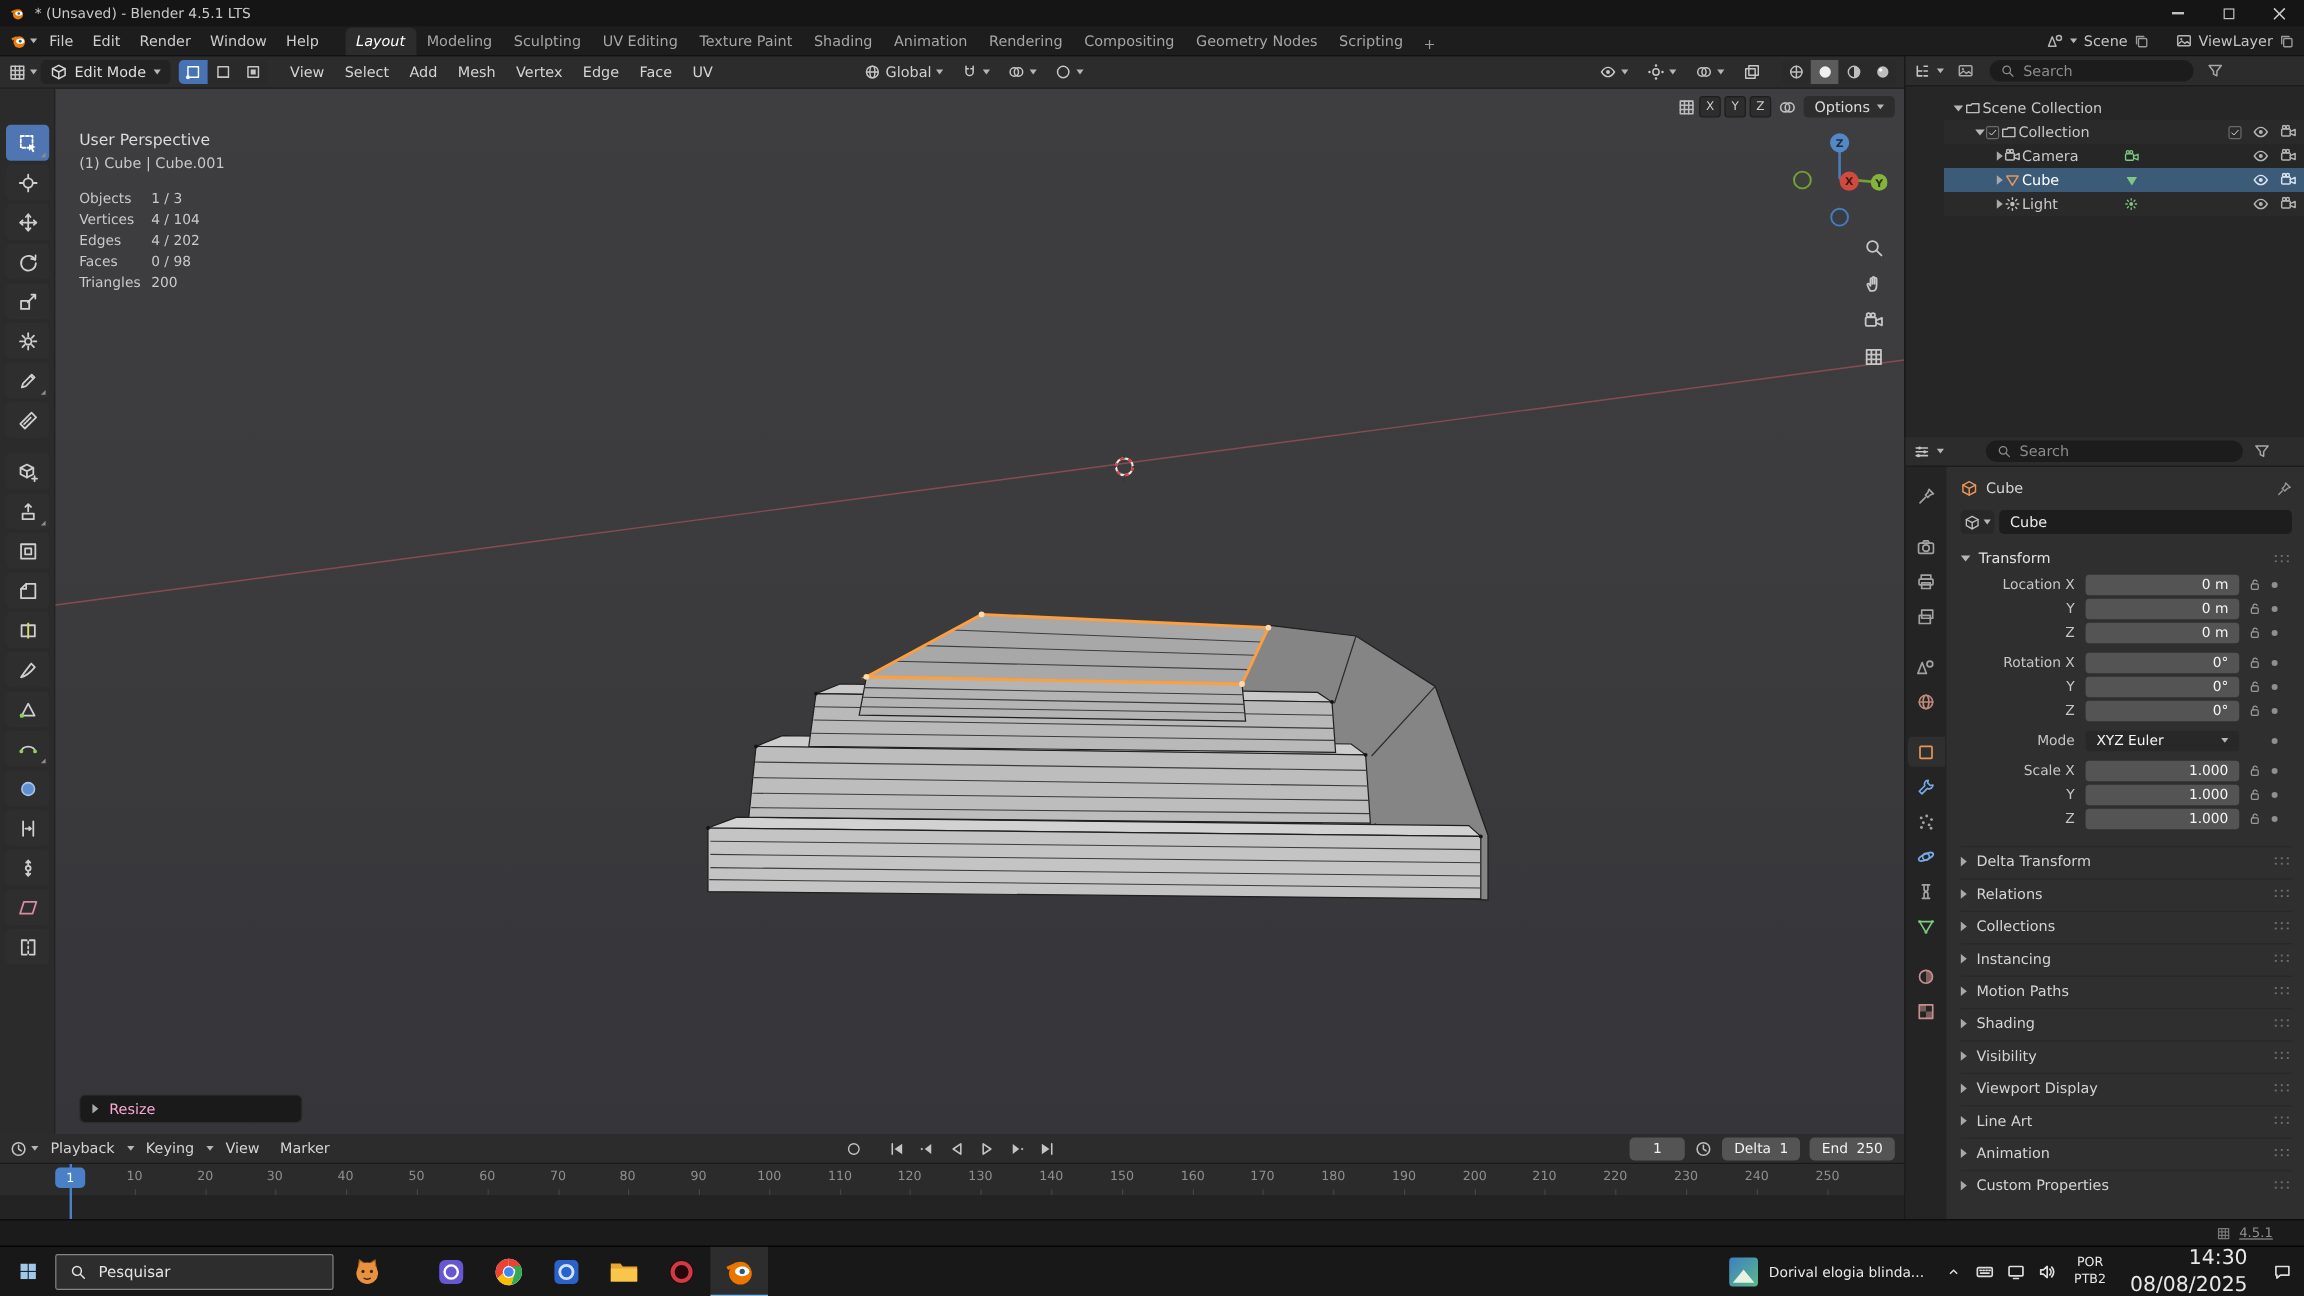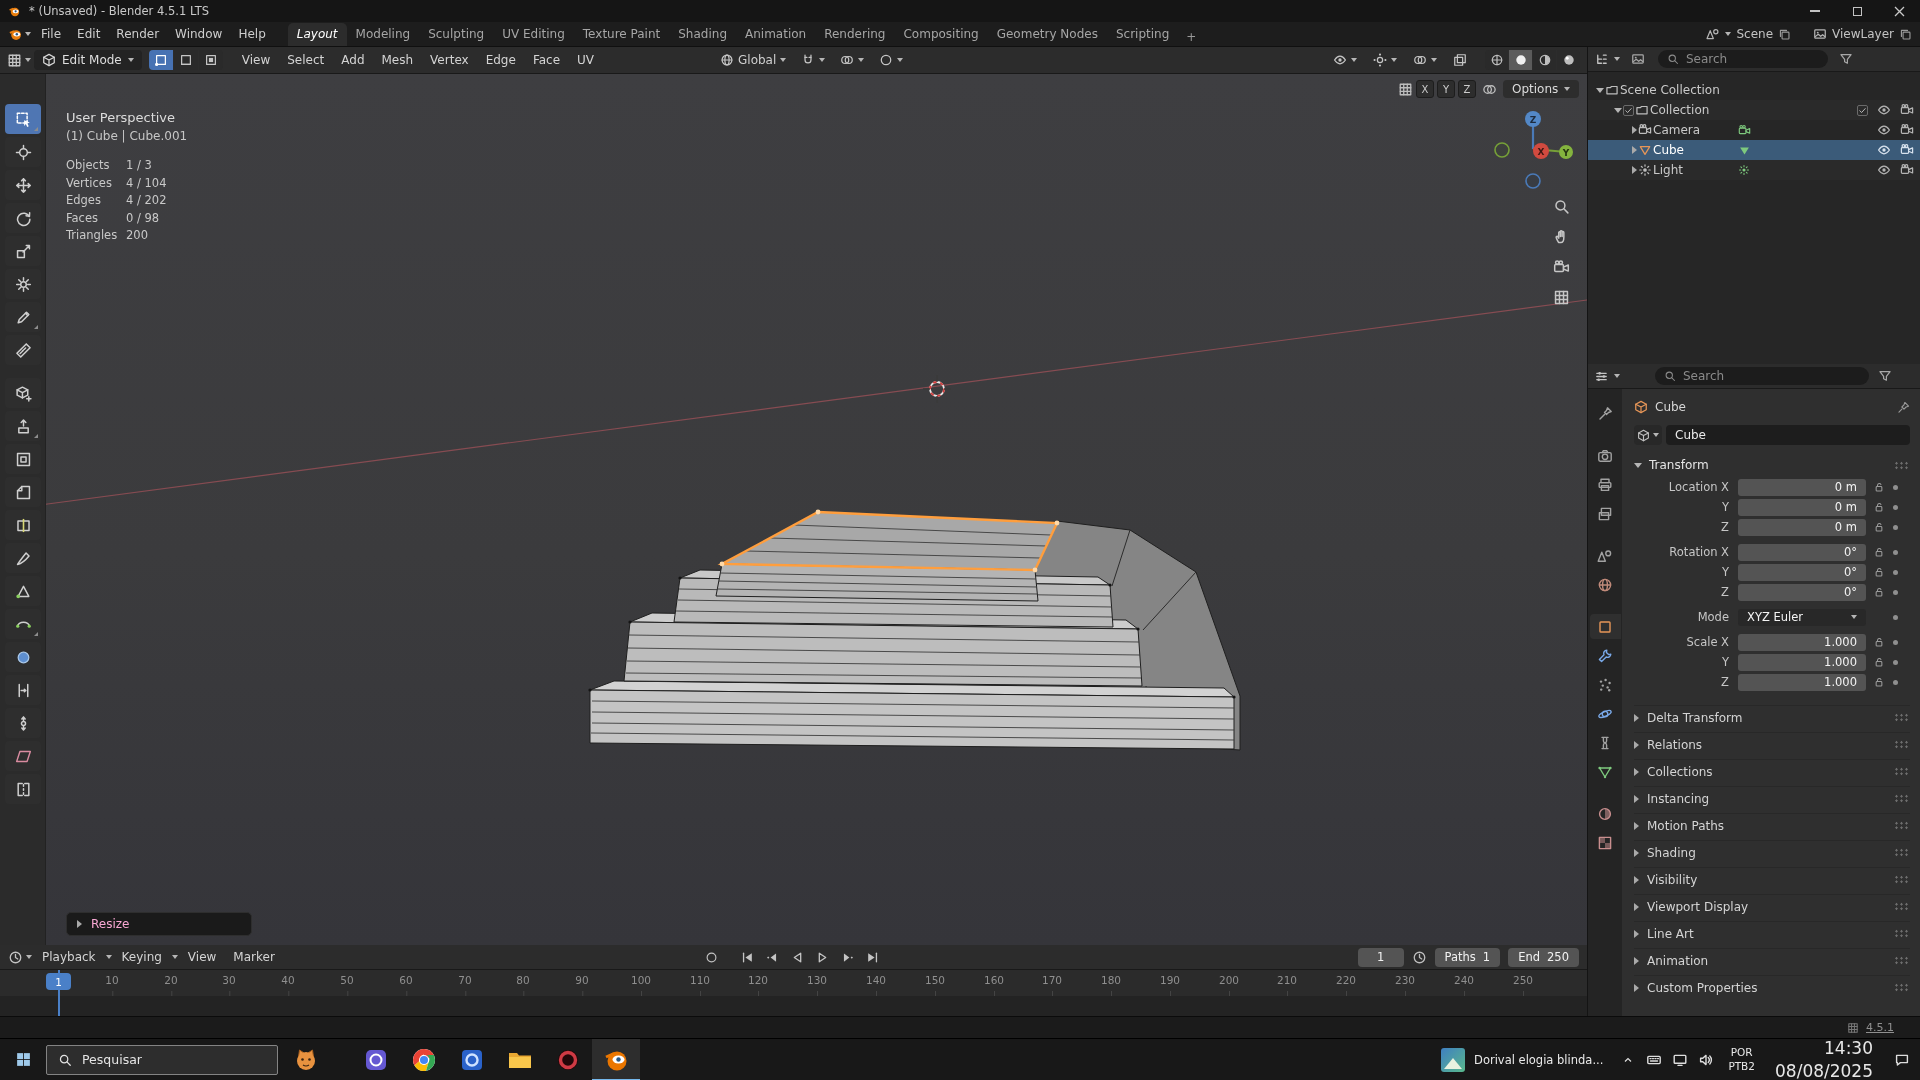--- a/index.html
+++ b/index.html
@@ -72,21 +72,21 @@
 .ruler{position:absolute;top:25px;left:0;right:0;height:26px;background:#2b2b2b;}
 .tick{position:absolute;top:4px;transform:translateX(-50%);font-size:10.5px;color:#8f8f8f;}
 .tick::after{content:"";position:absolute;left:50%;top:17px;width:1px;height:5px;background:#454545;}
 .band{position:absolute;top:51px;left:0;right:0;bottom:0;background:#232323;}
 .ph-line{position:absolute;left:58px;top:25px;width:2px;bottom:0;background:#4a80c8;}
 .ph-chip{position:absolute;left:46px;top:28px;width:25px;height:17px;background:#4a80c8;border-radius:4px;color:#fff;display:grid;place-items:center;font-size:10.5px;}
 
 .outliner{position:absolute;left:1587px;top:47px;width:333px;height:317px;background:#262626;border-left:1px solid #141414;}
 .panel-head{height:25px;background:#2c2c2c;display:flex;align-items:center;gap:5px;padding:0 6px;border-bottom:1px solid #191919;}
 .search{display:flex;align-items:center;gap:7px;background:#1c1c1c;border-radius:10px;height:18px;padding:0 9px;color:#8b8b8b;}
-.olr{position:relative;height:20px;display:flex;align-items:center;gap:1px;font-size:12px;color:#c9c9c9;}
+.olr{position:relative;height:20px;display:flex;align-items:center;gap:1px;font-size:12px;color:#c9c9c9;margin-left:32px;}
 .olr.alt{background:#2a2a2a;}
 .olr.sel{background:#3b5b79;color:#fff;}
 .olr .rgt{position:absolute;right:6px;display:flex;align-items:center;gap:9px;color:#b3b3b3;}
 .olr .badge{position:absolute;left:150px;color:#7ec97e;}
 .cb{width:11px;height:11px;background:#2b2b2b;border:1px solid #6a6a6a;border-radius:2px;display:grid;place-items:center;color:#ddd;}
 
 .props{position:absolute;left:1587px;top:364px;width:333px;height:652px;background:#2f2f2f;border-left:1px solid #141414;}
 .tabs{position:absolute;left:0;top:25px;bottom:0;width:34px;background:#242424;display:flex;flex-direction:column;align-items:center;padding-top:12px;gap:4px;}
 .tab{width:31px;height:25px;display:grid;place-items:center;border-radius:4px 0 0 4px;color:#a2a2a2;}
 .tab.active{background:#2f2f2f;}
@@ -918,21 +918,21 @@
               <use href="#tr-l"></use>
             </svg>
           </div>
       </div>
       <div class="tl-right">
         <div class="fld" style="width:46px">1</div>
         <svg class="ic" width="15" height="15" style="color:#bdbdbd">
             <use href="#s-clock"></use>
           </svg>
         <div class="fld">
-            <span>Paths</span>
+            <span>Delta</span>
             <span>1</span>
           </div>
         <div class="fld">
             <span>End</span>
             <span>250</span>
           </div>
       </div>
     </div>
     <div class="ruler">
       <span class="tick" style="left:59px">1</span>

